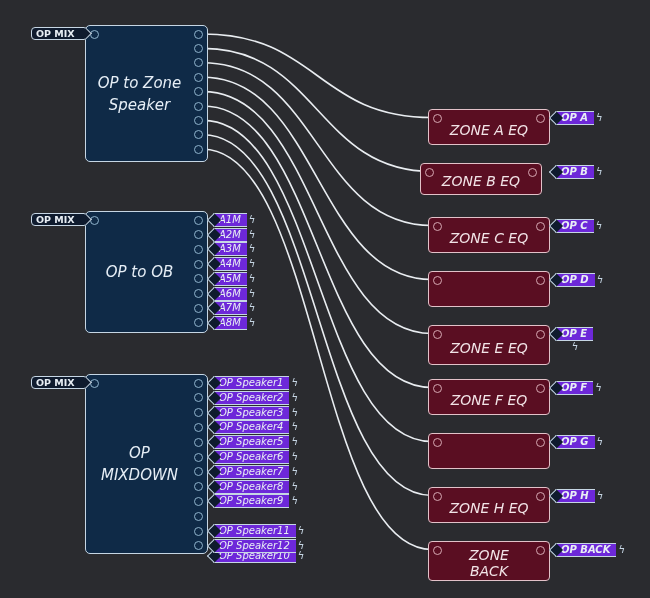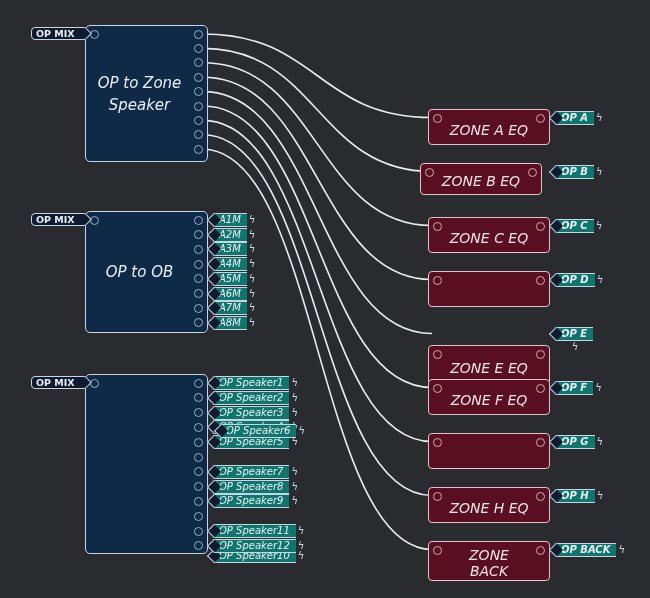--- a/index.html
+++ b/index.html
@@ -8,21 +8,21 @@
   .wires path{fill:none;stroke:#e9edf1;stroke-width:1.6;}
   .block{position:absolute;background:#0f2a47;border:1.5px solid #c6d6e4;border-radius:5px;box-sizing:border-box;}
   .block-title{position:absolute;left:0;right:14px;top:50%;transform:translateY(-50%);text-align:center;color:#e6eef6;font-style:italic;font-size:15px;line-height:22px;white-space:pre-line;}
   .pin{position:absolute;width:9px;height:9px;border:1.3px solid #8fb3cc;border-radius:50%;box-sizing:border-box;}
   .zone{position:absolute;background:#5a0e22;border:1.5px solid #e2c2c9;border-radius:4px;box-sizing:border-box;width:122px;padding-left:16px;}
   .zone .pin{border-color:#d6a8b2;}
   .zone-title{position:absolute;left:0;right:0;top:50%;transform:translateY(-50%);text-align:center;color:#f2e4e7;font-style:italic;font-size:14px;line-height:16px;white-space:pre-line;}
   .tag-in{position:absolute;height:13px;background:#0f1b2e;border:1.2px solid #c6d6e4;border-radius:4px 0 0 4px;box-sizing:border-box;color:#e8eef4;font-size:9.5px;font-weight:bold;line-height:11px;padding:0 9px 0 4px;}
   .tag-in::after{content:"";position:absolute;right:-6px;top:1px;width:8px;height:8px;background:#0f1b2e;border-top:1.2px solid #c6d6e4;border-right:1.2px solid #c6d6e4;transform:rotate(45deg);}
   .tag-out{position:absolute;height:13px;display:flex;align-items:center;}
-  .tag-out .body{position:relative;height:12px;background:#0f766e;border-top:1px solid #c6d6e4;border-bottom:1px solid #c6d6e4;color:#e8eef4;font-size:10px;font-style:italic;line-height:12px;padding:0 6px 0 6px;white-space:nowrap;box-sizing:content-box;}
+  .tag-out .body{position:relative;height:12px;background:#6d28d9;border-top:1px solid #c6d6e4;border-bottom:1px solid #c6d6e4;color:#e8eef4;font-size:10px;font-style:italic;line-height:12px;padding:0 6px 0 6px;white-space:nowrap;box-sizing:content-box;}
   .tag-out .body::before{content:"";position:absolute;left:-4px;top:1px;width:9px;height:9px;background:#0f1b2e;border-left:1px solid #c6d6e4;border-bottom:1px solid #c6d6e4;transform:rotate(45deg);}
   .tag-out .bolt{color:#c6d6e4;font-size:10px;margin-left:2px;font-style:normal;line-height:12px;}
 </style>
 </head>
 <body>
 
 <svg class="wires" id="wires">
     <path d="M203,34 C317.5,34 317.5,117.5 432,117.5"></path>
     <path d="M203,48.4 C317.5,48.4 317.5,171.5 432,171.5"></path>
     <path d="M203,62.8 C317.5,62.8 317.5,225.5 432,225.5"></path>
@@ -88,20 +88,22 @@
     <div class="tag-out" style="left: 213px; top: 301.7px;">
       <span class="body">A7M</span>
       <span class="bolt">ϟ</span>
     </div>
     <div class="pin" style="left: 194px; top: 318.4px; position: absolute;"></div>
     <div class="tag-out" style="left: 213px; top: 316.4px;">
       <span class="body">A8M</span>
       <span class="bolt">ϟ</span>
     </div>
     <div class="block" style="left: 85px; top: 374px; width: 123px; height: 180px;">
+      <div class="block-title">OP
+MIXDOWN</div>
       <div class="pin" style="left: 4px; top: 4px;"></div>
     </div>
     <div class="tag-in" style="left: 31px; top: 376px;">OP MIX</div>
     <div class="pin" style="left: 194px; top: 378.5px; position: absolute;"></div>
     <div class="tag-out" style="left: 213px; top: 376.5px;">
       <span class="body">OP Speaker1</span>
       <span class="bolt">ϟ</span>
     </div>
     <div class="pin" style="left: 194px; top: 393.3px; position: absolute;"></div>
     <div class="tag-out" style="left: 213px; top: 391.3px;">
@@ -117,21 +119,21 @@
     <div class="tag-out" style="left: 213px; top: 420.9px;">
       <span class="body">OP Speaker4</span>
       <span class="bolt">ϟ</span>
     </div>
     <div class="pin" style="left: 194px; top: 437.7px; position: absolute;"></div>
     <div class="tag-out" style="left: 213px; top: 435.7px;">
       <span class="body">OP Speaker5</span>
       <span class="bolt">ϟ</span>
     </div>
     <div class="pin" style="left: 194px; top: 452.5px; position: absolute;"></div>
-    <div class="tag-out" style="left: 213px; top: 424px; margin-left: 7px;">
+    <div class="tag-out" style="left: 213px; top: 450px;">
       <span class="body">OP Speaker6</span>
       <span class="bolt">ϟ</span>
     </div>
     <div class="pin" style="left: 194px; top: 467.3px; position: absolute;"></div>
     <div class="tag-out" style="left: 213px; top: 465.3px;">
       <span class="body">OP Speaker7</span>
       <span class="bolt">ϟ</span>
     </div>
     <div class="pin" style="left: 194px; top: 482.1px; position: absolute;"></div>
     <div class="tag-out" style="left: 213px; top: 480.1px;">
@@ -186,21 +188,21 @@
       <span class="bolt">ϟ</span>
     </div>
     <div class="zone" style="left: 428px; top: 271px; height: 36px;">
       <div class="pin" style="left: 4px; top: 4px;"></div>
       <div class="pin" style="right: 4px; top: 4px;"></div>
     </div>
     <div class="tag-out" style="left: 555px; top: 273px;">
       <span class="body" style="font-weight: bold;">OP D</span>
       <span class="bolt">ϟ</span>
     </div>
-    <div class="zone" style="left: 428px; top: 325px; height: 40px; margin-top: 20px;">
+    <div class="zone" style="left: 428px; top: 325px; height: 40px;">
       <div class="zone-title" style="top: 58%;">ZONE E EQ</div>
       <div class="pin" style="left: 4px; top: 4px;"></div>
       <div class="pin" style="right: 4px; top: 4px;"></div>
     </div>
     <div class="tag-out" style="left: 555px; top: 327px; flex-direction: column;">
       <span class="body" style="font-weight: bold;">OP E</span>
       <span class="bolt">ϟ</span>
     </div>
     <div class="zone" style="left: 428px; top: 379px; height: 36px;">
       <div class="zone-title" style="top: 58%;">ZONE F EQ</div>

